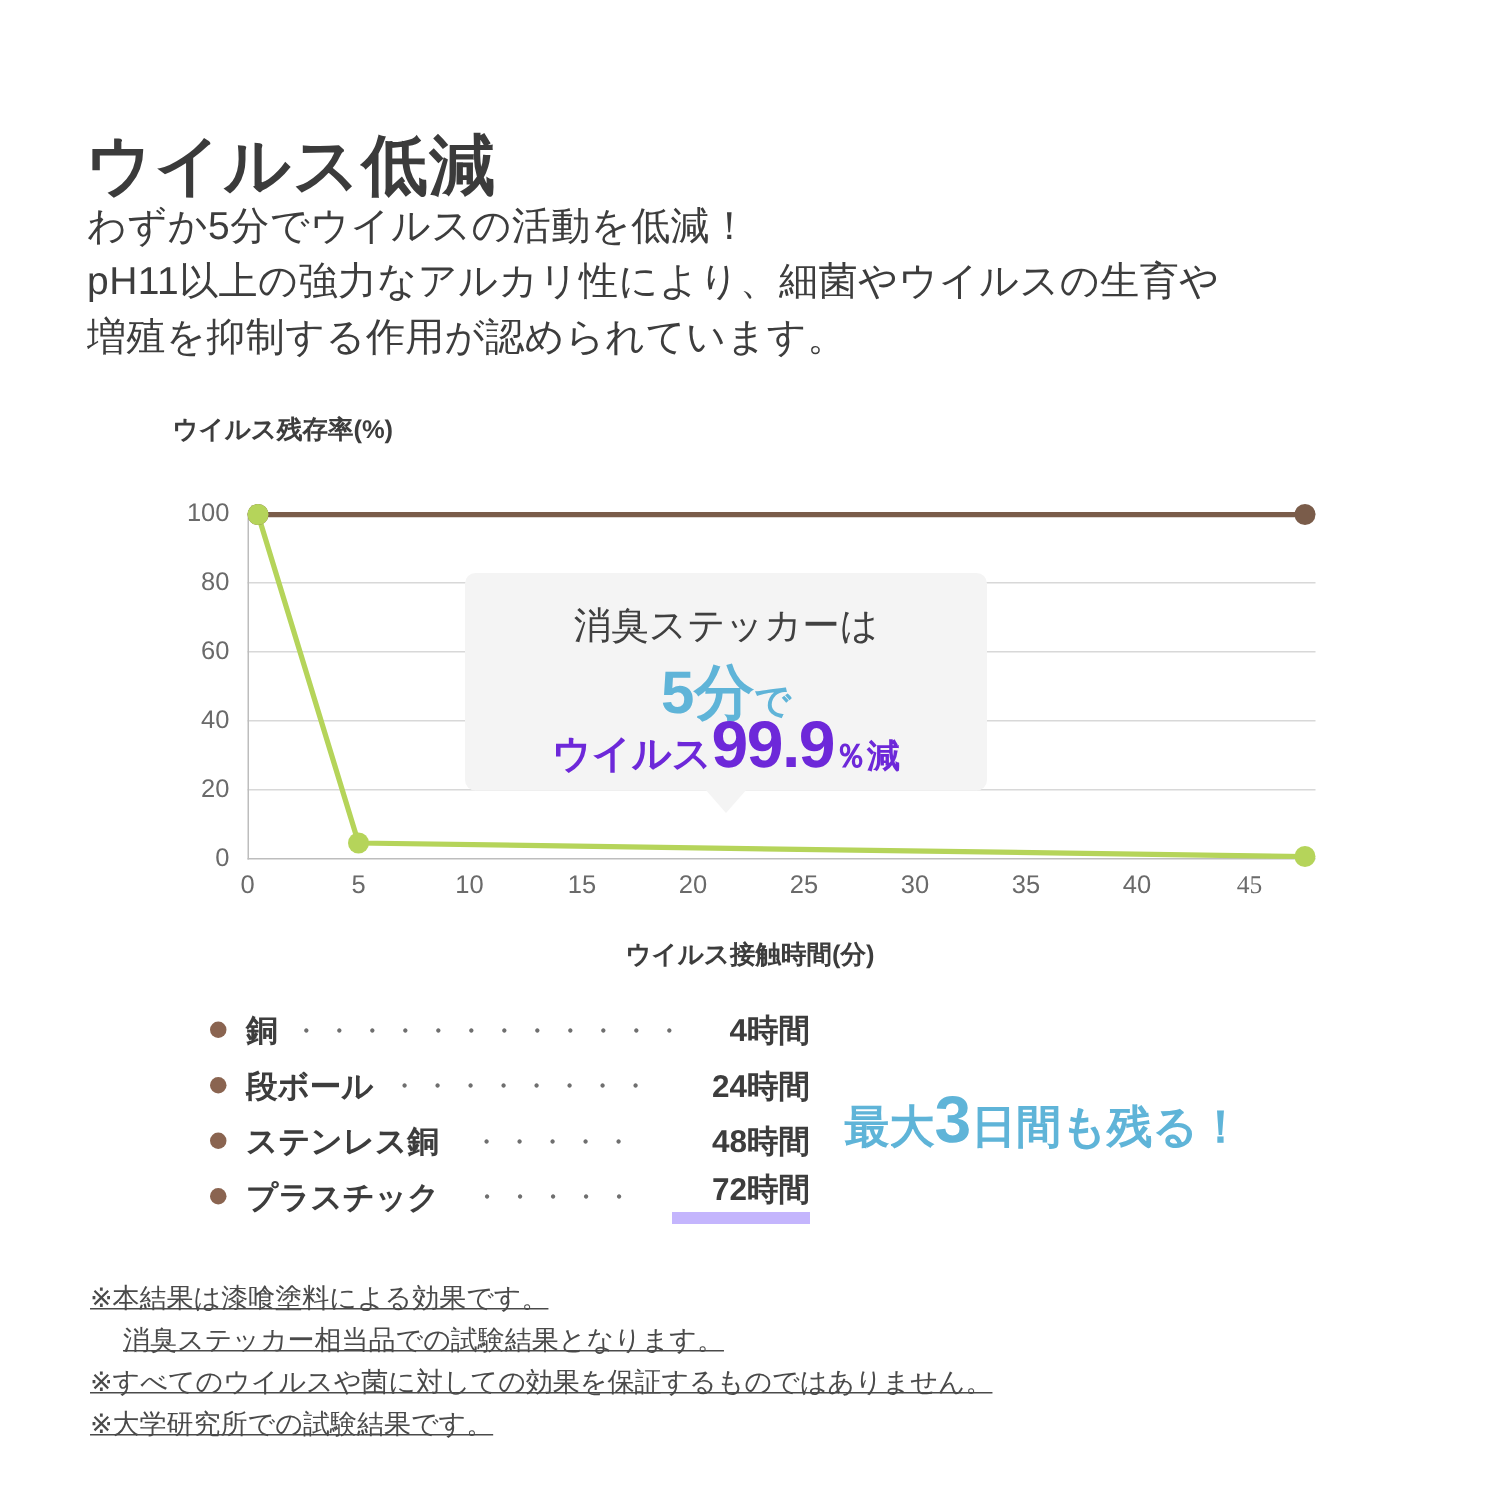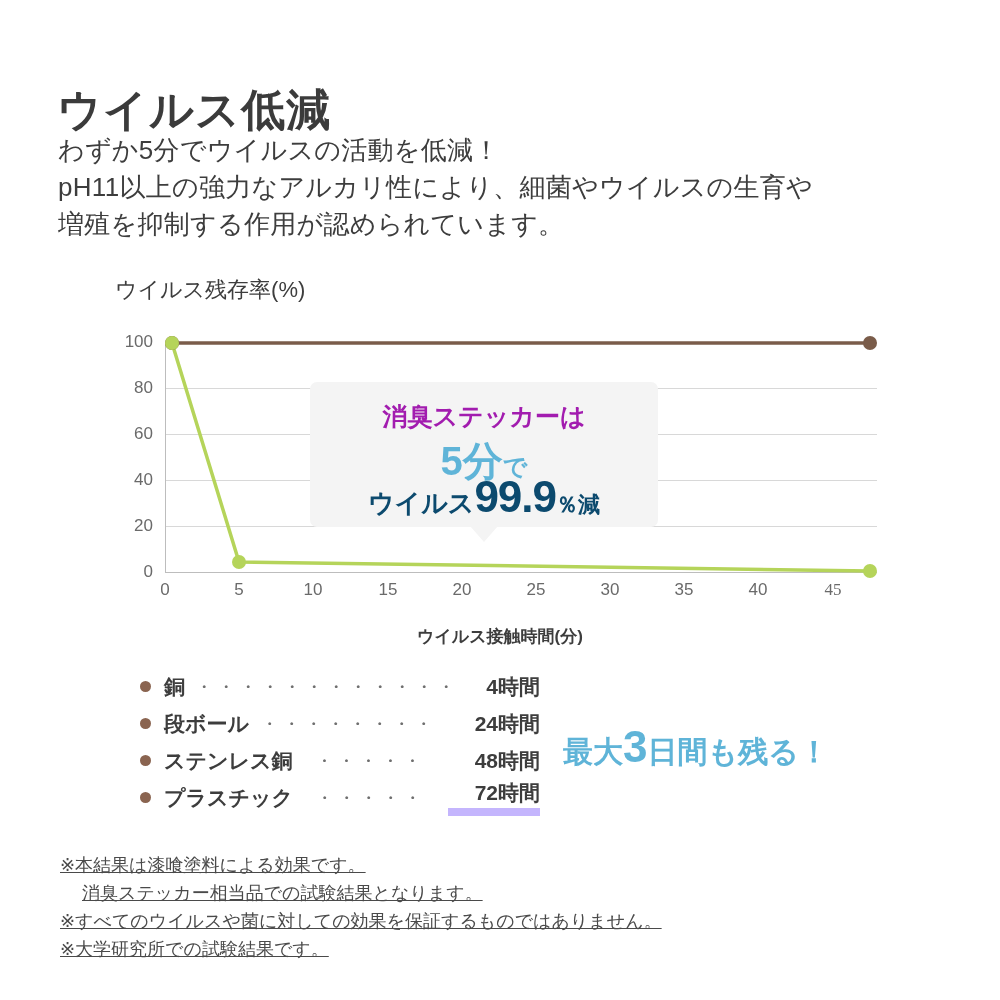--- a/index.html
+++ b/index.html
@@ -47,22 +47,22 @@
     position: absolute;
     left: 0;
     top: 275px;
     width: 1000px;
     height: 380px;
   }
   .y-axis-title {
     position: absolute;
     left: 115px;
     top: 0px;
-    font-size: 22px;
-    font-weight: 400;
+    font-size: 17px;
+    font-weight: 700;
     color: #3d3d3d;
   }
   .x-axis-title {
     position: absolute;
     left: 417px;
     top: 350px;
     font-size: 17px;
     font-weight: 700;
     color: #3d3d3d;
   }
@@ -142,40 +142,40 @@
     border-right: 14px solid transparent;
     border-top: 16px solid #f4f4f4;
   }
   .callout .c-line1 {
     position: absolute;
     left: 0;
     right: 0;
     top: 18px;
     text-align: center;
     font-size: 25px;
-    font-weight: 700;
-    color: #a21caf;
+    font-weight: 400;
+    color: #404040;
   }
   .callout .c-line2 {
     position: absolute;
     left: 0;
     right: 0;
     top: 52px;
     text-align: center;
     color: #5fb4d8;
     font-weight: 700;
     white-space: nowrap;
   }
   .callout .c-line3 {
     position: absolute;
     left: 0;
     right: 0;
     top: 90px;
     text-align: center;
-    color: #0c4a6e;
+    color: #6d28d9;
     font-weight: 700;
     white-space: nowrap;
   }
   .big-num { font-size: 40px; }
   .mid-txt { font-size: 24px; }
   .big-num2 { font-size: 44px; letter-spacing: -1px; }
   .txt-26 { font-size: 26px; }
   .txt-22 { font-size: 22px; }
 
   

